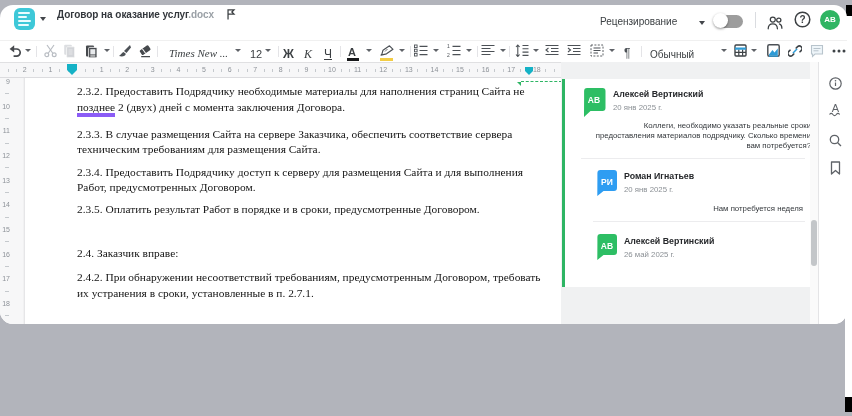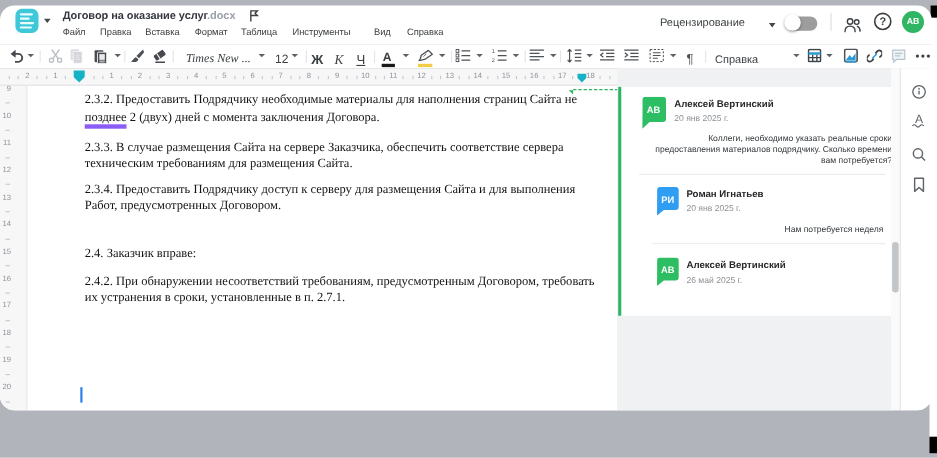--- a/index.html
+++ b/index.html
@@ -1,21 +1,21 @@
 <!DOCTYPE html>
 <html><head>
 <meta charset="utf-8">
 <style>
 html,body{margin:0;padding:0;}
 body{width:852px;height:416px;position:relative;overflow:hidden;background:#b2b4bb;font-family:"Liberation Sans",sans-serif;}
 .abs{position:absolute;}
 #rightwhite{left:845px;top:16px;width:7px;height:382px;background:#fff;}
 #blacktr{left:846px;top:5px;width:6px;height:11px;background:#000;}
 #blackbr{left:845px;top:397px;width:7px;height:15px;background:#000;}
-#win{left:0;top:5px;width:847px;height:368px;background:#fff;border-radius:13px;overflow:hidden;}
+#win{left:0;top:5px;width:847px;height:319px;background:#fff;border-radius:13px;overflow:hidden;}
 #title{left:57px;top:4px;font-size:10px;font-weight:bold;color:#33373c;letter-spacing:-0.05px;}
 #title .ext{color:#9aa0a6;}
 #menubar{left:0px;top:19px;font-size:8.5px;color:#3c4043;width:847px;height:14px;letter-spacing:-0.05px;}
 #menubar span{position:absolute;top:0;}
 .logo{left:14px;top:3px;width:21px;height:22px;border-radius:6px;background:#3ec8d8;}
 .logo i{position:absolute;left:4px;background:#eafcff;height:2px;border-radius:1px;}
 .caret{width:0;height:0;border-left:3.5px solid transparent;border-right:3.5px solid transparent;border-top:4px solid #43464b;display:inline-block;}
 .tcaret{position:absolute;width:0;height:0;border-left:3px solid transparent;border-right:3px solid transparent;border-top:3.5px solid #5f6368;top:44px;}
 #logocaret{left:40px;top:12px;}
 #review{left:600px;top:11px;font-size:10px;color:#3c4043;}
@@ -62,30 +62,20 @@
       <i style="top:4px;width:12px;"></i>
       <i style="top:8px;width:9px;"></i>
       <i style="top:12px;width:13px;"></i>
       <i style="top:16px;width:11px;"></i>
     </div>
 <div class="abs caret" id="logocaret"></div>
 <div class="abs" id="title">Договор на оказание услуг<span class="ext">.docx</span></div>
 <svg class="abs" style="left:226px;top:4px" width="10" height="11" viewBox="0 0 11 13">
       <path d="M2 12.5 V1 H9 L6.5 3.5 L9 6 H2" fill="none" stroke="#3c4043" stroke-width="1.5"></path>
     </svg>
-<div class="abs" id="menubar">
-      <span style="left:57px">Файл</span>
-      <span style="left:91px">Правка</span>
-      <span style="left:132px">Вставка</span>
-      <span style="left:177px">Формат</span>
-      <span style="left:219px">Таблица</span>
-      <span style="left:266px">Инструменты</span>
-      <span style="left:340px">Вид</span>
-      <span style="left:370px">Справка</span>
-    </div>
 <div class="abs" id="review">Рецензирование</div>
 <div class="abs caret" id="revcaret"></div>
 <div class="abs" id="toggle"></div>
 <div class="abs" id="knob"></div>
 <div class="abs" id="vsep1"></div>
 <svg class="abs" width="16" height="16" style="left:767px;top:11px" viewBox="0 0 16 16">
       <g fill="none" stroke="#3c4043" stroke-width="1.25" stroke-linecap="round">
         <circle cx="5.8" cy="3.6" r="2.5"></circle>
         <path d="M1.2 12.8 C1.2 9.3 3.4 7.8 5.8 7.8 C8.2 7.8 10.4 9.3 10.4 12.8"></path>
         <circle cx="11.8" cy="4.1" r="2.1"></circle>
@@ -205,21 +195,21 @@
     </svg>
 
 <svg class="abs ticon" style="left:590px" width="14" height="13" viewBox="0 0 14 13">
       <rect x="1" y="1" width="12" height="11" fill="none" stroke="#4c5156" stroke-width="0.9" stroke-dasharray="2 1.4"></rect>
       <path d="M3.5 4 h7 M3.5 6.5 h7 M3.5 9 h4.5" stroke="#4c5156" stroke-width="1"></path>
     </svg>
 <div class="tcaret" style="left:609px"></div>
 
 <div class="abs" style="left:624px;top:41px;font-size:12px;color:#4c5156;">¶</div>
 
-<div class="abs" style="left:650px;top:43.5px;font-size:10px;color:#3c4043;">Справка</div>
+<div class="abs" style="left:650px;top:43.5px;font-size:10px;color:#3c4043;">Обычный</div>
 <div class="tcaret" style="left:721px"></div>
 
 <svg class="abs ticon" style="left:734px" width="13" height="13" viewBox="0 0 13 13">
       <rect x="1" y="1" width="11" height="11" rx="1" fill="none" stroke="#3e4347" stroke-width="1.4"></rect>
       <path d="M1 4.6 h11" stroke="#2e9bd6" stroke-width="2.2"></path>
       <path d="M4.8 5.8 v6 M8.6 5.8 v6 M1 8.4 h11" stroke="#3e4347" stroke-width="1.2"></path>
     </svg>
 <div class="tcaret" style="left:751px"></div>
 
 <svg class="abs ticon" style="left:767px" width="13" height="13" viewBox="0 0 13 13">
@@ -344,20 +334,21 @@
 <div class="vtick" style="top:237.2px"></div>
 <div class="vtick" style="top:261.8px"></div>
 <div class="vtick" style="top:286.5px"></div>
 </div>
 <div class="abs" id="docarea">
 <div class="abs" id="page"></div>
 <div class="abs" id="doc">
 <p>2.3.2. Предоставить Подрядчику необходимые материалы для наполнения страниц Сайта не<br><span style="border-bottom:4px solid #8b5cf6">позднее</span> 2 (двух) дней с момента заключения Договора.</p>
 <p style="padding-top:3px">2.3.3. В случае размещения Сайта на сервере Заказчика, обеспечить соответствие сервера<br>техническим требованиям для размещения Сайта.</p>
 <p style="margin-top:-1.5px">2.3.4. Предоставить Подрядчику доступ к серверу для размещения Сайта и для выполнения<br>Работ, предусмотренных Договором.</p>
+<p style="margin-top:-2px">2.3.5. Оплатить результат Работ в порядке и в сроки, предусмотренные Договором.</p>
 <p style="line-height:12.5px;margin-top:-0.5px">&nbsp;</p>
 <p>2.4. Заказчик вправе:</p>
 <p style="padding-top:0.5px">2.4.2. При обнаружении несоответствий требованиям, предусмотренным Договором, требовать<br>их устранения в сроки, установленные в п. 2.7.1.</p>
 </div>
 <div class="abs" style="left:73px;top:274px;width:1.5px;height:14px;background:#2f7fe8"></div>
 </div>
 
 <div class="abs" style="left:521px;top:76px;width:41px;border-top:1px dashed #2eb564;"></div>
 <div class="abs" style="left:517px;top:77px;width:0;height:0;border-top:4px solid #2eb564;border-left:4px solid transparent;"></div>
 

